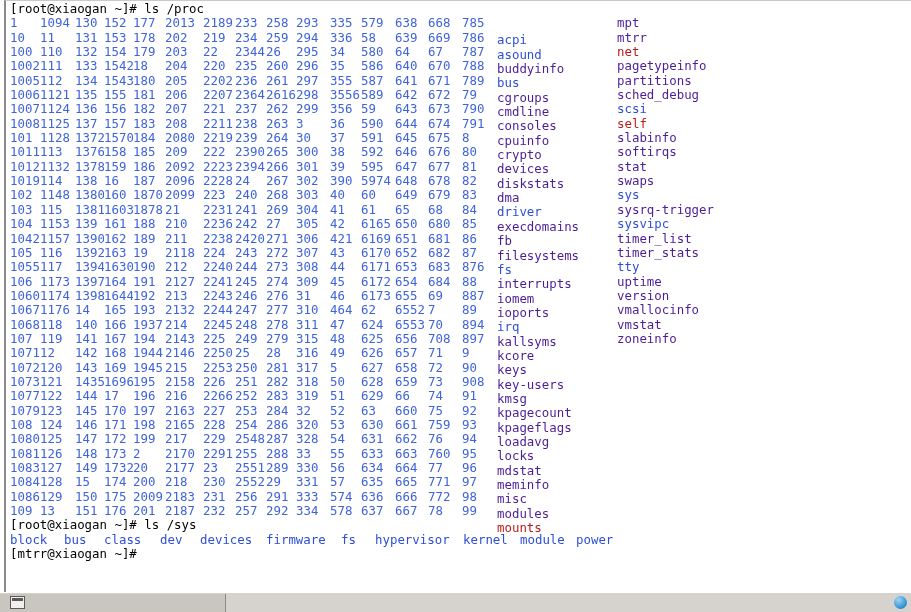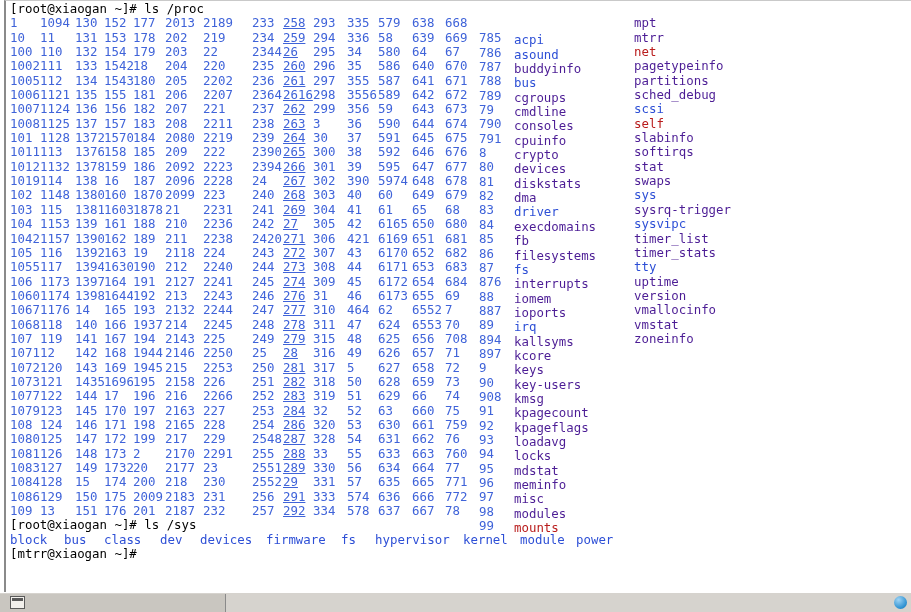--- a/index.html
+++ b/index.html
@@ -61,28 +61,28 @@
   }
 
   
   .col-n0  { width: 30px; }
   .col-n1  { width: 35px; }
   .col-n2  { width: 29px; }
   .col-n3  { width: 29px; }
   .col-n4  { width: 32px; }
   .col-n5  { width: 38px; }
   .col-n6  { width: 32px; }
-  .col-n7  { width: 31px; margin-left: 17px; }
-  .col-n8  { width: 30px; text-decoration: underline; }
+  .col-n7  { width: 31px; }
+  .col-n8  { width: 30px; }
   .col-n9  { width: 34px; }
   .col-n10 { width: 31px; }
   .col-n11 { width: 34px; }
   .col-n12 { width: 33px; }
   .col-n13 { width: 34px; }
-  .col-n14 { width: 35px; margin-top: 15px; }
+  .col-n14 { width: 35px; }
   .col-name0 { width: 120px; margin-top: 17px; }
   .col-name1 { width: 120px; }
 
   
   #taskbar {
     position: absolute;
     left: 0;
     top: 592px;
     width: 911px;
     height: 20px;

